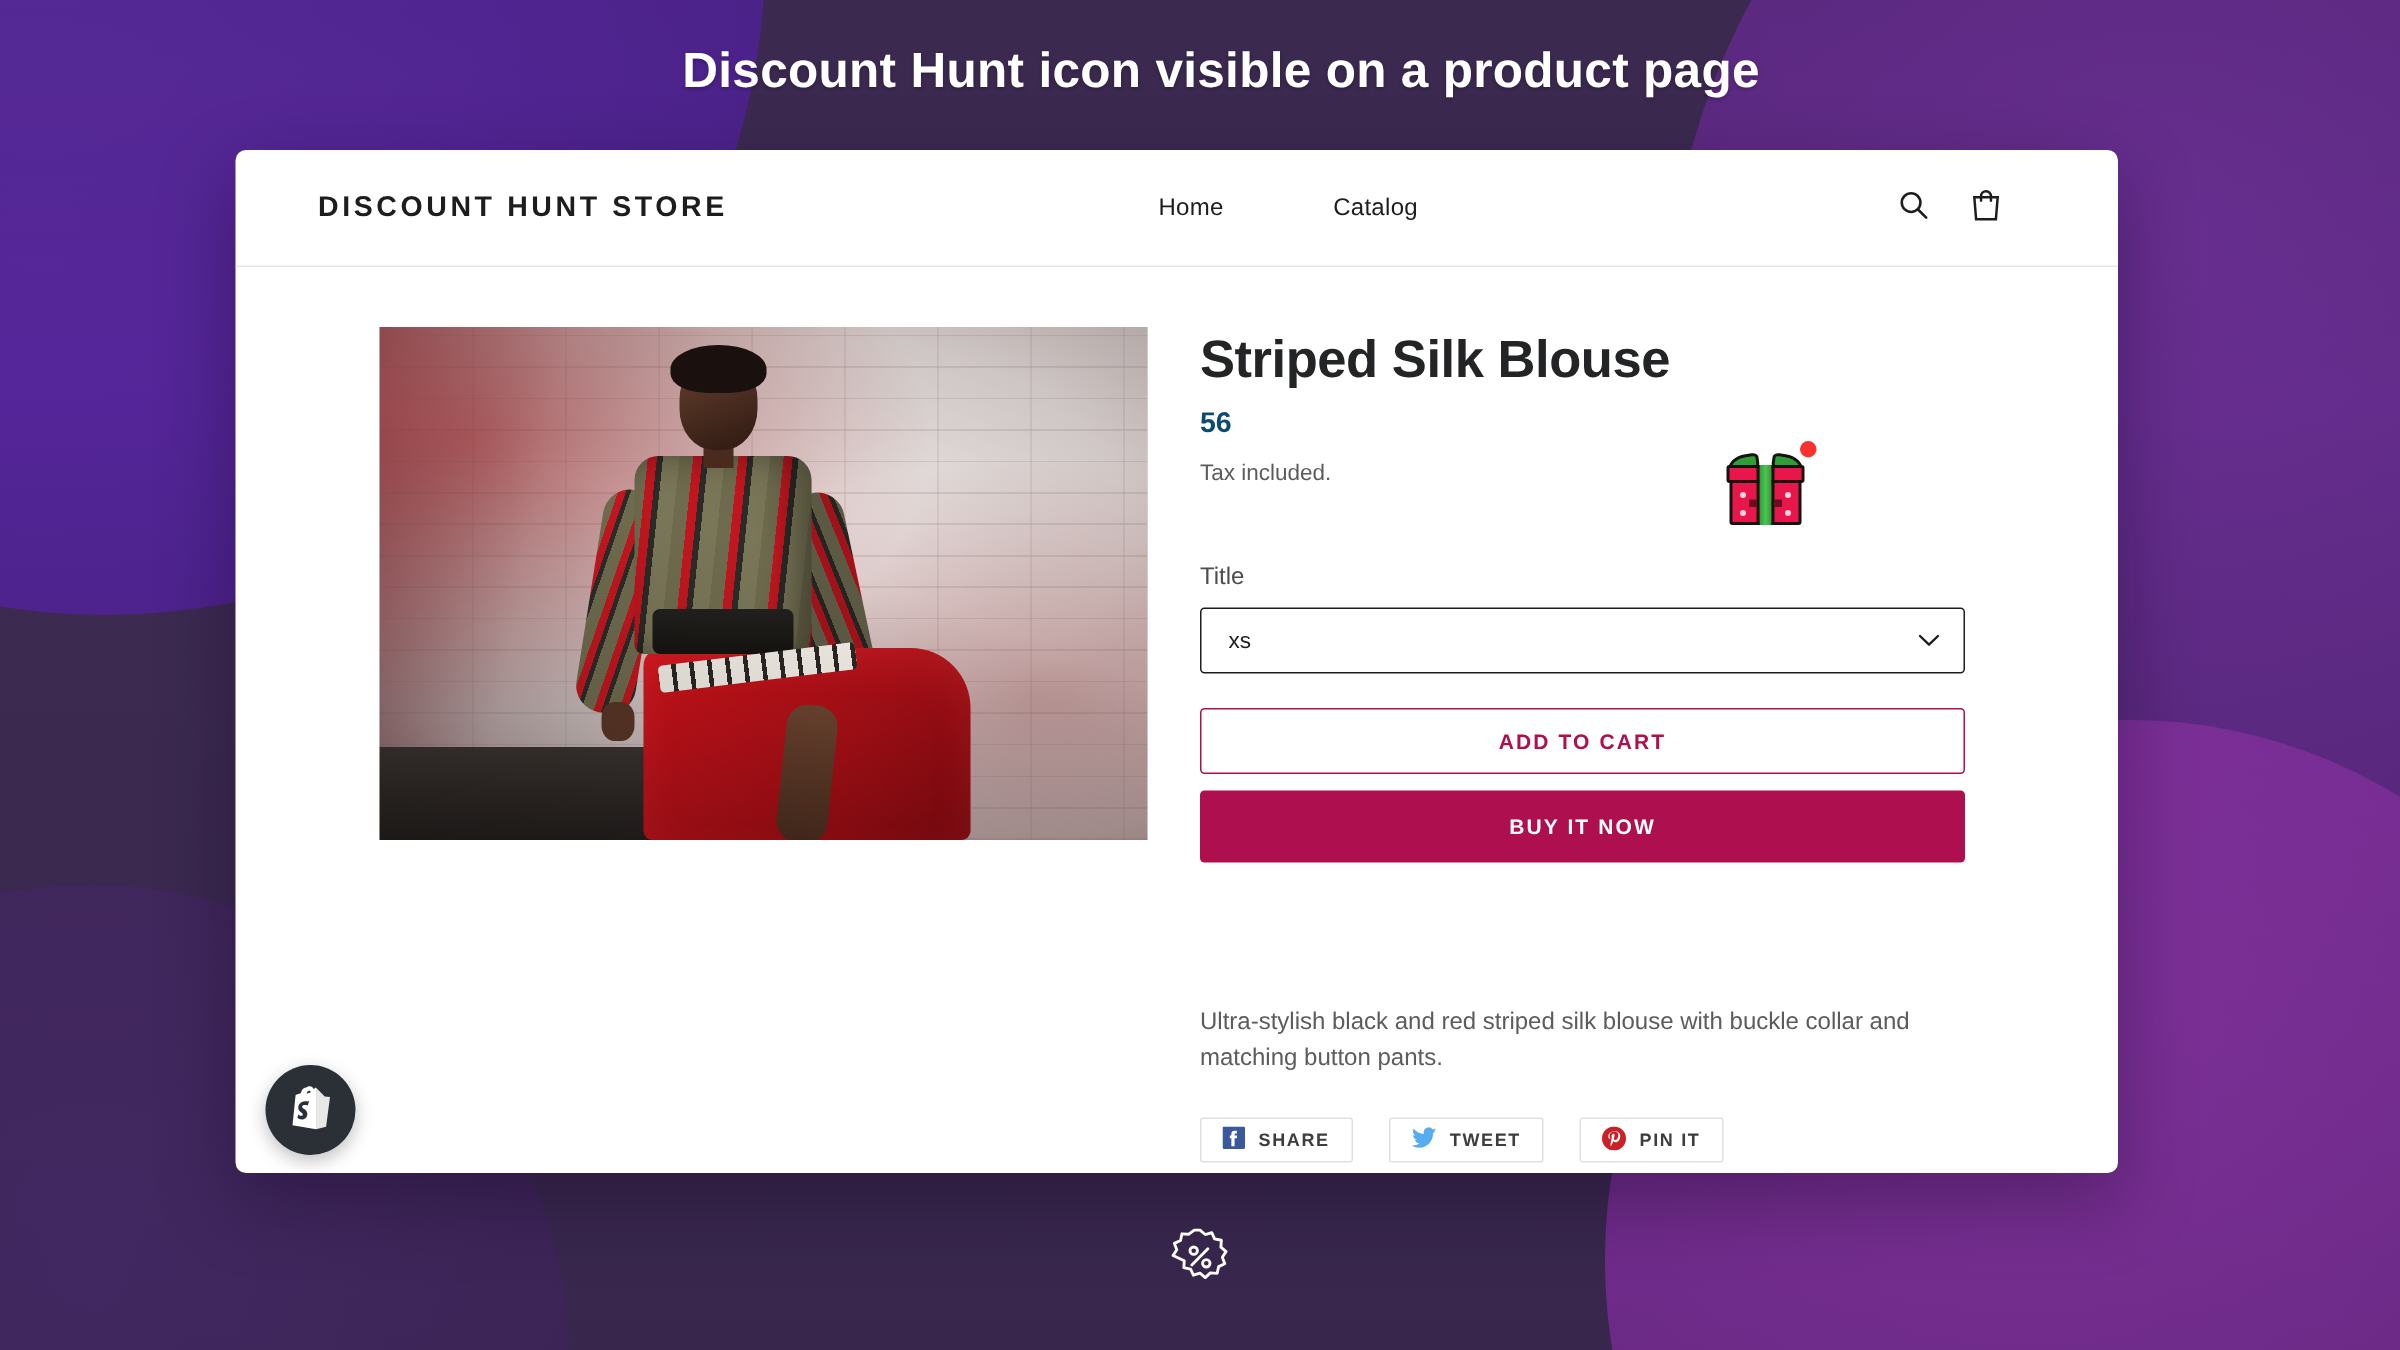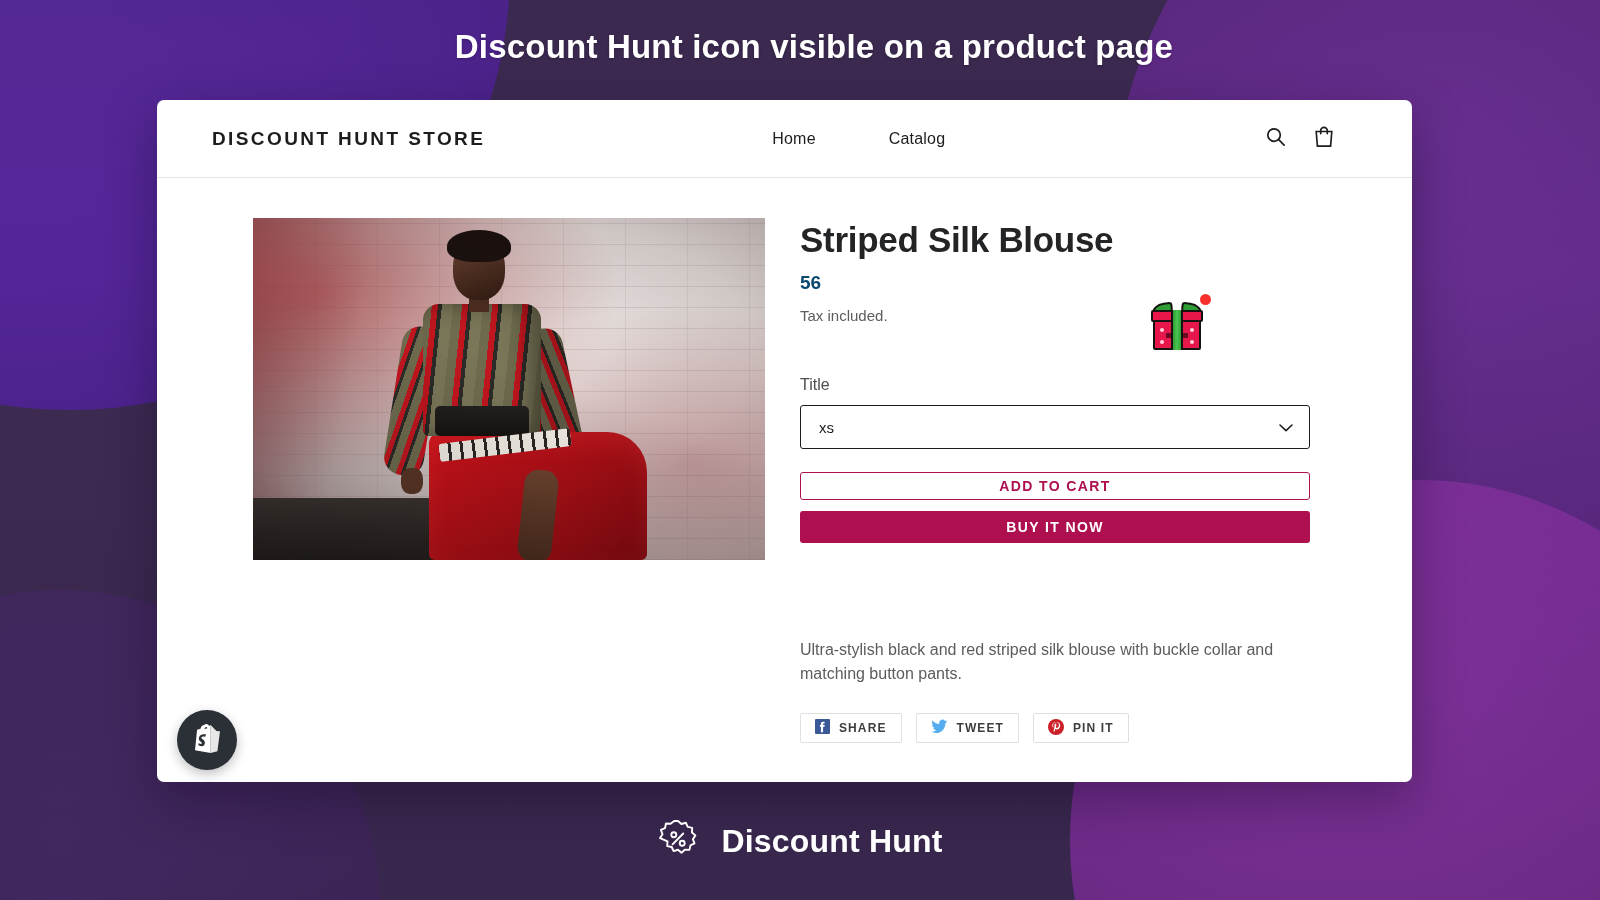--- a/index.html
+++ b/index.html
@@ -362,35 +362,35 @@
     right: 16px;
     top: 50%;
     transform: translateY(-50%);
     display: block;
   }
 
   
   #add-to-cart {
     margin-top: 23px;
     width: 510px;
-    height: 28px;
+    height: 44px;
     border: 1px solid #ad0f4f;
     border-radius: 3px;
     background: #ffffff;
     color: #ad0f4f;
     font-size: 14px;
     font-weight: bold;
     letter-spacing: 1.4px;
     cursor: pointer;
     font-family: "Liberation Sans", sans-serif;
   }
   #buy-it-now {
     margin-top: 11px;
     width: 510px;
-    height: 32px;
+    height: 48px;
     border: none;
     border-radius: 3px;
     background: #ad0f4f;
     color: #ffffff;
     font-size: 14px;
     font-weight: bold;
     letter-spacing: 1.4px;
     cursor: pointer;
     font-family: "Liberation Sans", sans-serif;
   }
@@ -400,21 +400,21 @@
     width: 510px;
     font-size: 16px;
     line-height: 1.5;
     color: #5a5c5d;
   }
 
   
   #share-row {
     margin-top: 27px;
     display: flex;
-    gap: 14px;
+    gap: 24px;
   }
   .share-btn {
     display: flex;
     align-items: center;
     gap: 9px;
     height: 30px;
     padding: 0 14px;
     border: 1px solid #e0e0e0;
     border-radius: 2px;
     background: #ffffff;
@@ -610,16 +610,15 @@
 
   <div id="footer-brand">
     <span>
       <svg width="42" height="42" viewBox="0 0 44 44" fill="none" stroke="#ffffff" stroke-width="2">
         <path d="M22 3.2l3.6 3.1 4.6-1.3 2 4.3 4.7 1-.3 4.8 3.6 3.1-2.6 4 1.7 4.5-4.3 2-1 4.7-4.8-.3-3.5 3.3-3.7-3.1-4.6 1.4-2-4.3-4.7-1 .3-4.8L3.2 21l2.6-4-1.7-4.5 4.3-2 1-4.7 4.8.3L18 3.2 22 3.2z" stroke-linejoin="round"></path>
         <circle cx="17.6" cy="17.6" r="2.6"></circle>
         <circle cx="26.4" cy="26.4" r="2.6"></circle>
         <line x1="27.5" y1="16.2" x2="16.3" y2="27.6" stroke-linecap="round"></line>
       </svg>
     </span>
-    <span id="footer-brand-name">Discount Hunt</span>
   </div>
 
 </div>
 
 </body></html>

